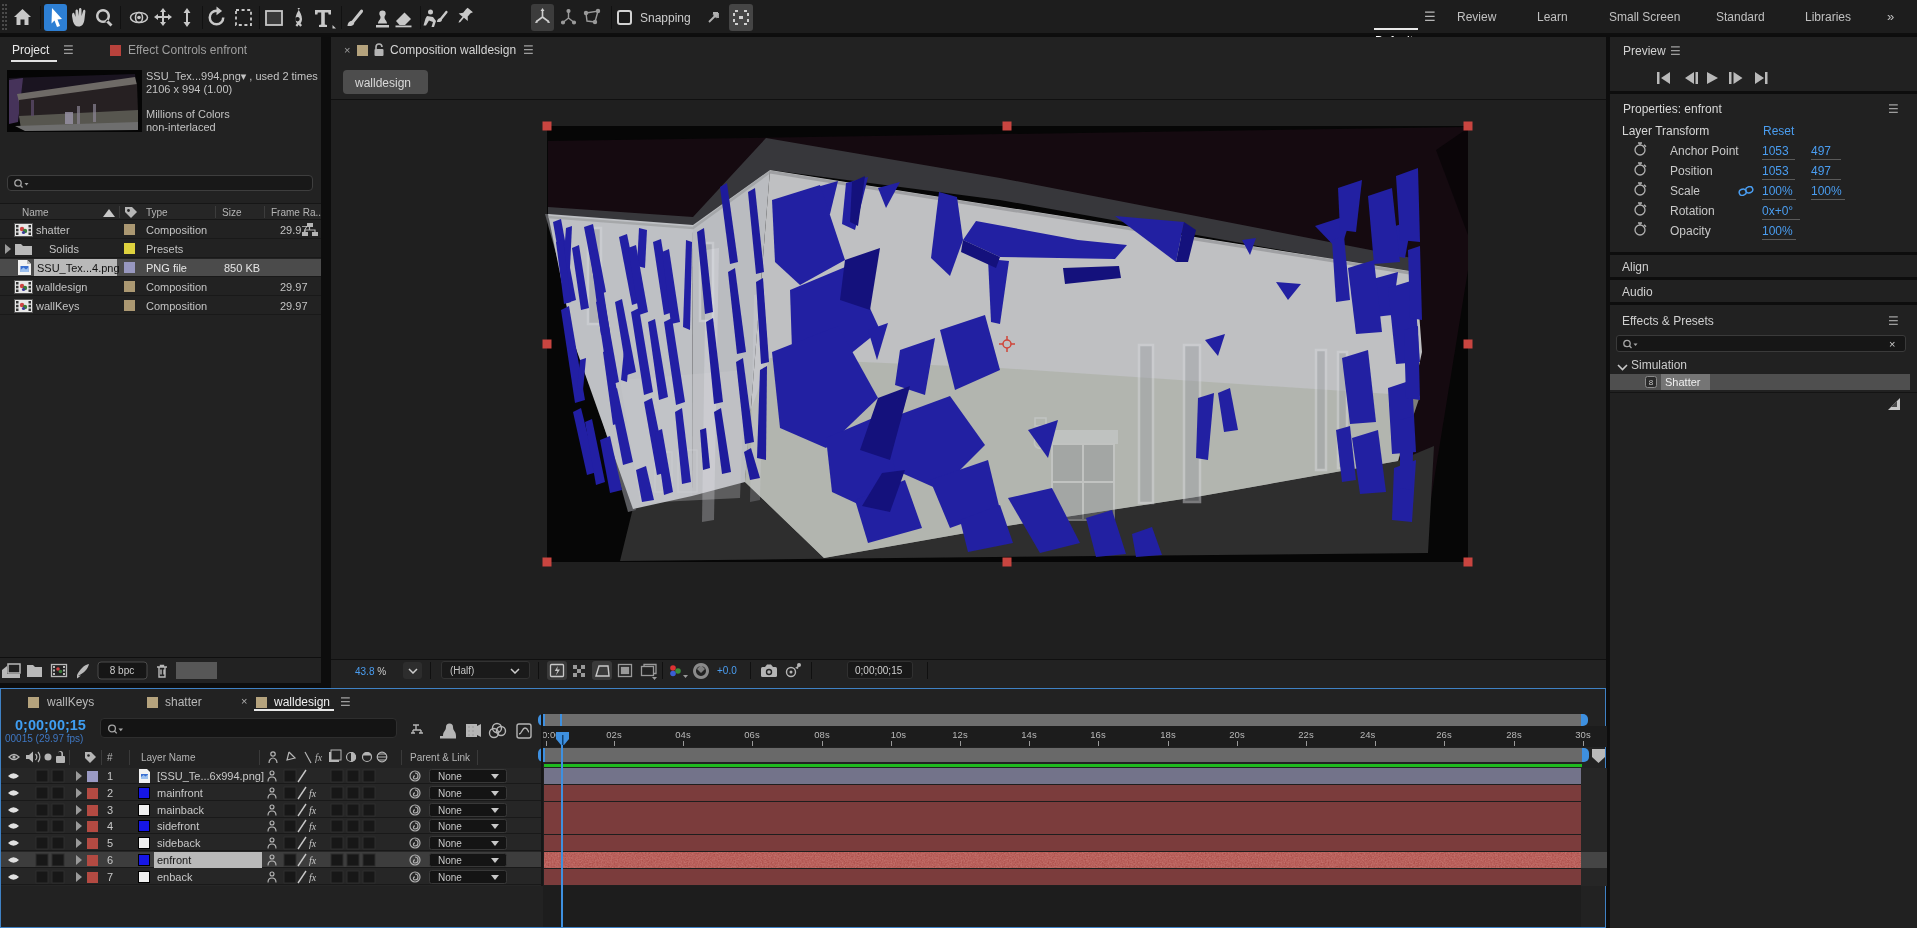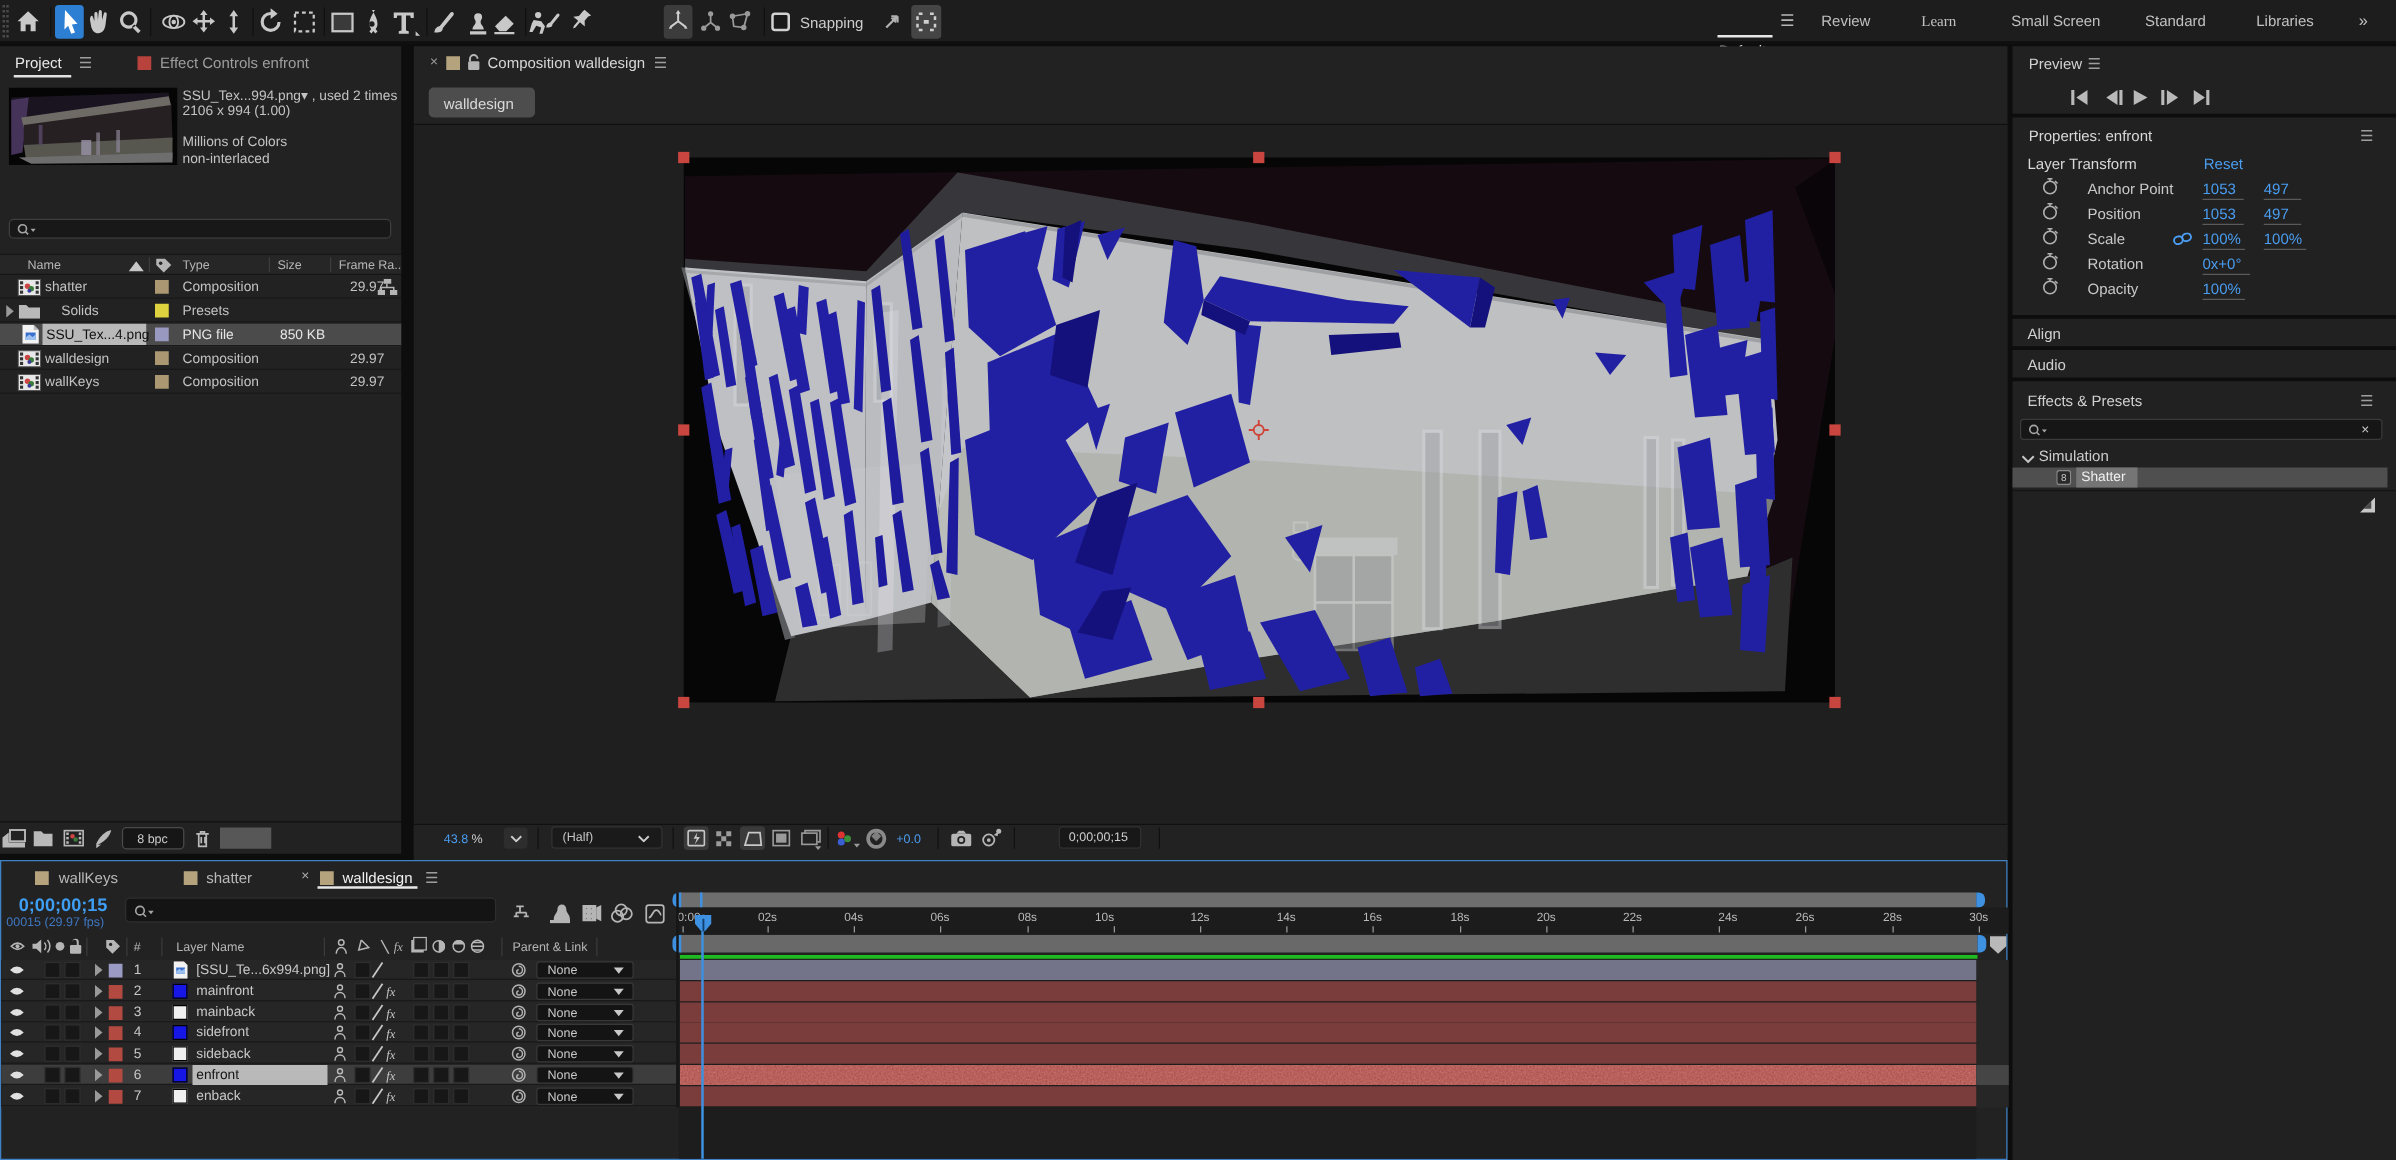--- a/index.html
+++ b/index.html
@@ -121,21 +121,21 @@
           <rect x="735" y="23" width="3" height="2"></rect>
           <rect x="744" y="23" width="3" height="2"></rect>
           <rect x="739" y="16" width="4" height="3"></rect>
         </g>
  </g>
 </svg>
 <div class="txt" style="left:1375px;top:10px;font-size:12px;color:#ffffff;margin-top:24px;">Default</div>
 <div class="abs" style="left:1374px;top:28px;width:44px;height:2px;background:#e8e8e8;"></div>
 <div class="txt" style="left:1424px;top:9px;font-size:13px;color:#b5b5b5;">☰</div>
 <div class="txt" style="left:1457px;top:10px;font-size:12px;color:#c0c0c0;">Review</div>
-<div class="txt" style="left:1537px;top:10px;font-size:12px;color:#c0c0c0;font-family:Liberation Serif, serif;">Learn</div>
+<div class="txt" style="left:1537px;top:10px;font-size:12px;color:#c0c0c0;">Learn</div>
 <div class="txt" style="left:1609px;top:10px;font-size:12px;color:#c0c0c0;">Small Screen</div>
 <div class="txt" style="left:1716px;top:10px;font-size:12px;color:#c0c0c0;">Standard</div>
 <div class="txt" style="left:1805px;top:10px;font-size:12px;color:#c0c0c0;">Libraries</div>
 <div class="txt" style="left:1887px;top:9px;font-size:13px;color:#c0c0c0;">»</div>
 <div class="txt" style="left:640px;top:11px;font-size:12px;color:#cccccc;">Snapping</div>
 </div>
 
 <div id="leftpanel" class="panel" style="left:0;top:37px;width:321px;height:646px;">
  <div class="txt" style="left:12px;top:6px;font-size:12px;color:#e9e9e9;">Project</div>
  <div class="abs" style="left:11px;top:23px;width:46px;height:2px;background:#e2e2e2;"></div>
@@ -684,35 +684,35 @@
 <div class="txt" style="left:1px;top:3px;font-size:9.5px;color:#b8b8b8;">0:00s</div>
 <div class="abs" style="left:5px;top:15px;width:1px;height:5px;background:#999;"></div>
 <div class="txt" style="left:58px;top:3px;width:30px;text-align:center;font-size:9.5px;color:#b8b8b8;">02s</div>
 <div class="abs" style="left:73px;top:15px;width:1px;height:5px;background:#999;"></div>
 <div class="txt" style="left:127px;top:3px;width:30px;text-align:center;font-size:9.5px;color:#b8b8b8;">04s</div>
 <div class="abs" style="left:142px;top:15px;width:1px;height:5px;background:#999;"></div>
 <div class="txt" style="left:196px;top:3px;width:30px;text-align:center;font-size:9.5px;color:#b8b8b8;">06s</div>
 <div class="abs" style="left:211px;top:15px;width:1px;height:5px;background:#999;"></div>
 <div class="txt" style="left:266px;top:3px;width:30px;text-align:center;font-size:9.5px;color:#b8b8b8;">08s</div>
 <div class="abs" style="left:281px;top:15px;width:1px;height:5px;background:#999;"></div>
-<div class="txt" style="left:335px;top:3px;width:30px;text-align:left;font-size:9.5px;color:#b8b8b8;">10s</div>
+<div class="txt" style="left:335px;top:3px;width:30px;text-align:right;font-size:9.5px;color:#b8b8b8;">10s</div>
 <div class="abs" style="left:350px;top:15px;width:1px;height:5px;background:#999;"></div>
 <div class="txt" style="left:404px;top:3px;width:30px;text-align:center;font-size:9.5px;color:#b8b8b8;">12s</div>
 <div class="abs" style="left:419px;top:15px;width:1px;height:5px;background:#999;"></div>
 <div class="txt" style="left:473px;top:3px;width:30px;text-align:center;font-size:9.5px;color:#b8b8b8;">14s</div>
 <div class="abs" style="left:488px;top:15px;width:1px;height:5px;background:#999;"></div>
 <div class="txt" style="left:542px;top:3px;width:30px;text-align:center;font-size:9.5px;color:#b8b8b8;">16s</div>
 <div class="abs" style="left:557px;top:15px;width:1px;height:5px;background:#999;"></div>
 <div class="txt" style="left:612px;top:3px;width:30px;text-align:center;font-size:9.5px;color:#b8b8b8;">18s</div>
 <div class="abs" style="left:627px;top:15px;width:1px;height:5px;background:#999;"></div>
 <div class="txt" style="left:681px;top:3px;width:30px;text-align:center;font-size:9.5px;color:#b8b8b8;">20s</div>
 <div class="abs" style="left:696px;top:15px;width:1px;height:5px;background:#999;"></div>
 <div class="txt" style="left:750px;top:3px;width:30px;text-align:center;font-size:9.5px;color:#b8b8b8;">22s</div>
 <div class="abs" style="left:765px;top:15px;width:1px;height:5px;background:#999;"></div>
-<div class="txt" style="left:819px;top:3px;width:30px;text-align:right;font-size:9.5px;color:#b8b8b8;">24s</div>
+<div class="txt" style="left:819px;top:3px;width:30px;text-align:left;font-size:9.5px;color:#b8b8b8;">24s</div>
 <div class="abs" style="left:834px;top:15px;width:1px;height:5px;background:#999;"></div>
 <div class="txt" style="left:888px;top:3px;width:30px;text-align:center;font-size:9.5px;color:#b8b8b8;">26s</div>
 <div class="abs" style="left:903px;top:15px;width:1px;height:5px;background:#999;"></div>
 <div class="txt" style="left:958px;top:3px;width:30px;text-align:center;font-size:9.5px;color:#b8b8b8;">28s</div>
 <div class="abs" style="left:973px;top:15px;width:1px;height:5px;background:#999;"></div>
 <div class="txt" style="left:1027px;top:3px;width:30px;text-align:center;font-size:9.5px;color:#b8b8b8;">30s</div>
 <div class="abs" style="left:1042px;top:15px;width:1px;height:5px;background:#999;"></div>
 </div>
 
  <div class="abs" style="left:543px;top:59px;width:1038px;height:14px;background:#696969;"></div>

